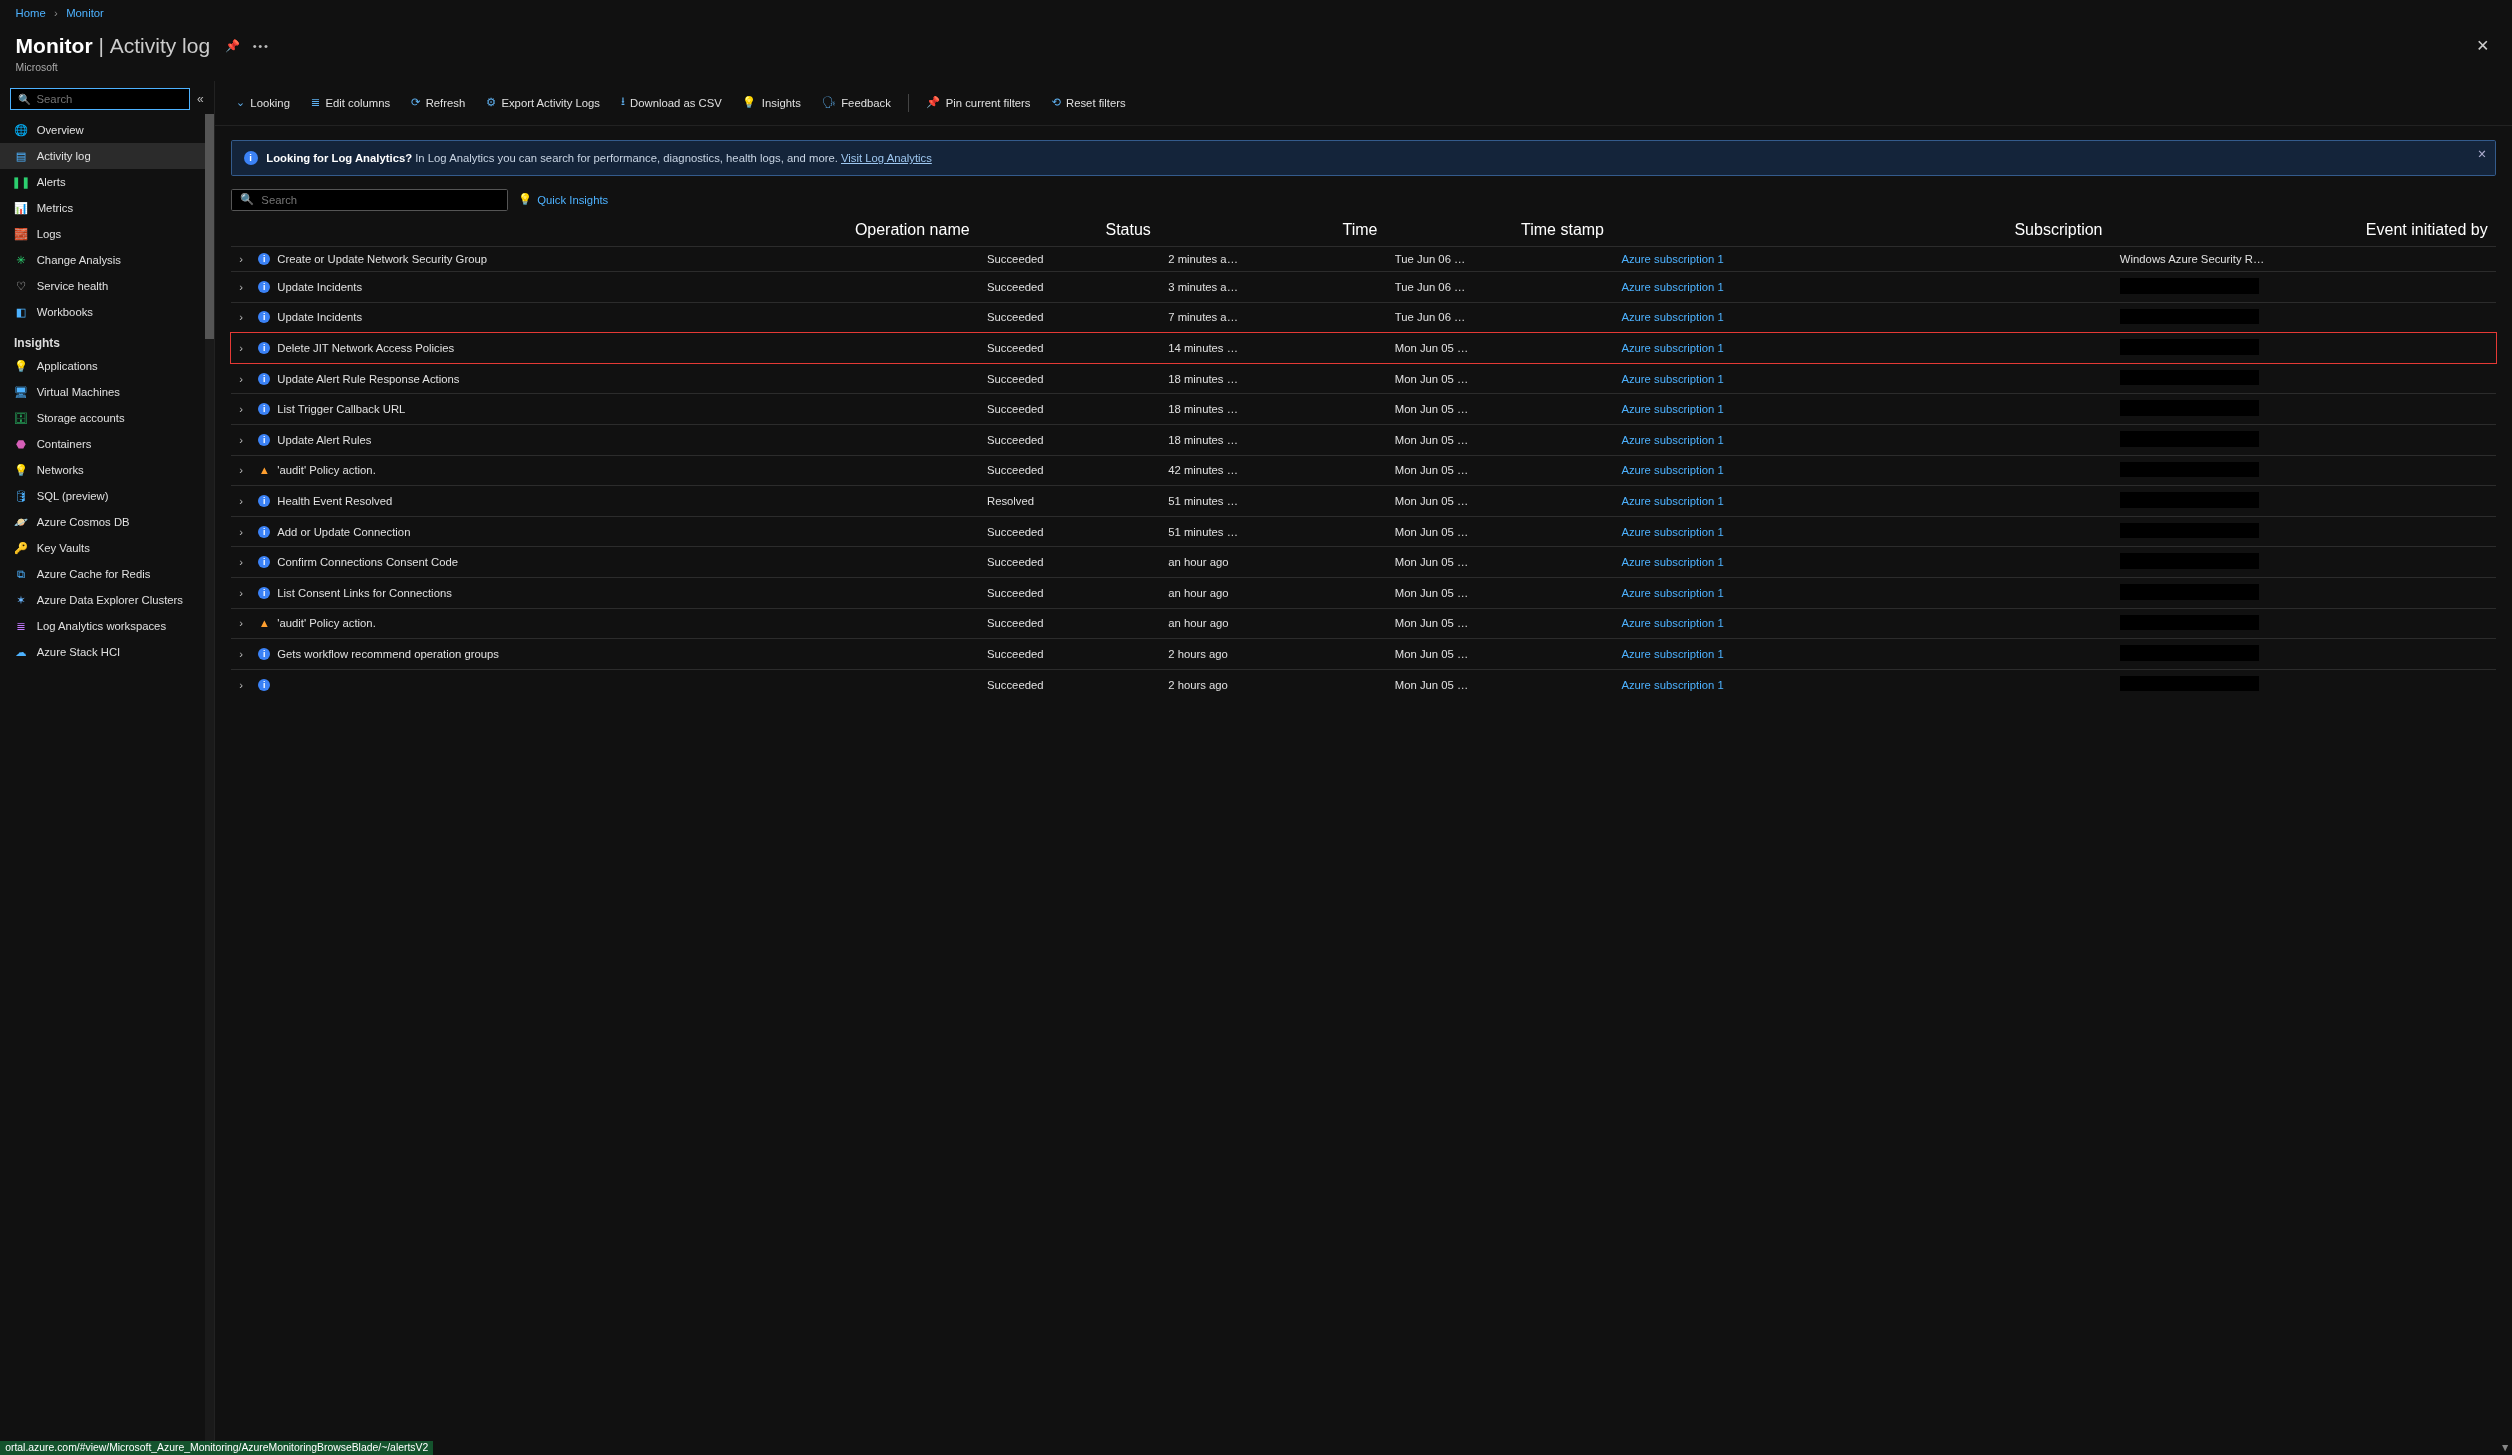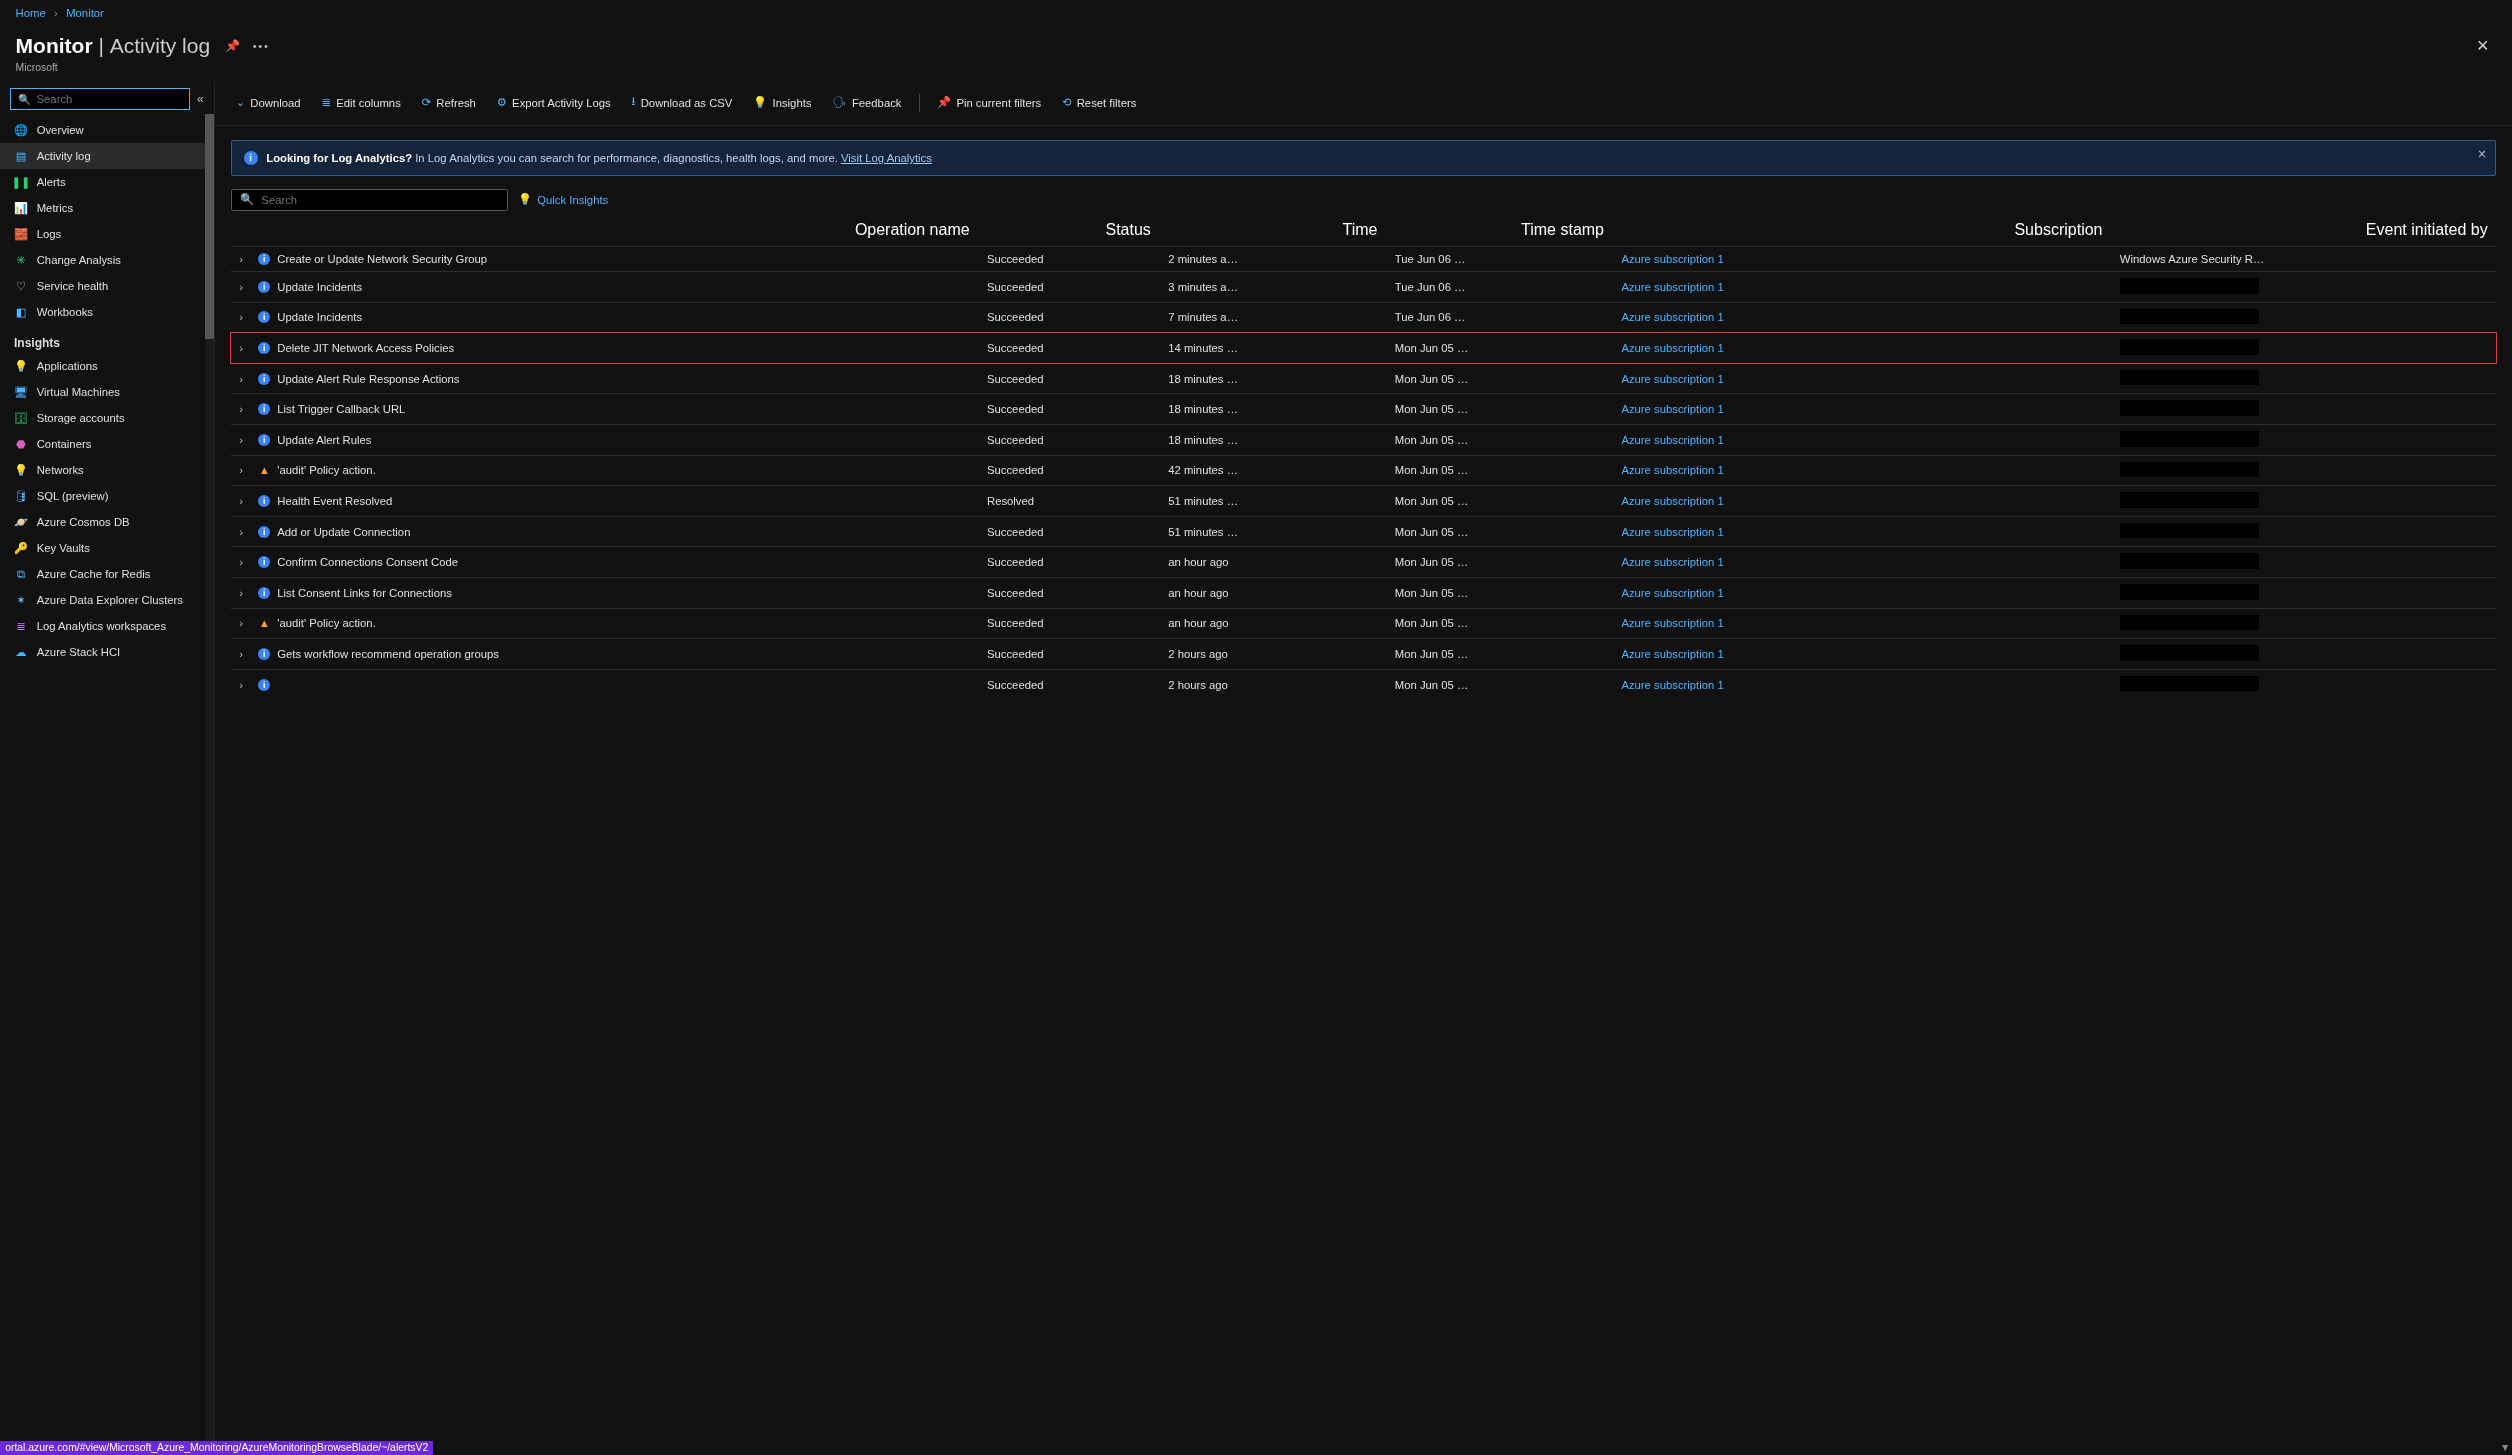--- a/index.html
+++ b/index.html
@@ -57,21 +57,21 @@
 .op-cell { display: flex; align-items: center; gap: 7px; }
 .chevron { color: #bbb; cursor: pointer; width: 12px; display: inline-block; }
 .row-icon { width: 12px; height: 12px; border-radius: 50%; display: inline-flex; align-items: center; justify-content: center; font-size: 8.7px; font-weight: bold; flex: none; }
 .row-icon.info { background: #3b82f6; color: #fff; }
 .row-icon.warn { background: transparent; color: #ff9f2f; font-size: 11.3px; }
 .sub-link { color: #4db2ff; cursor: pointer; }
 .redacted { background: #000; width: 139px; height: 15.6px; display: inline-block; }
 .hl-row td { position: relative; }
 .hl-row::after { content: ""; pointer-events: none; }
 tbody tr.hl-row { outline: 1.7px solid #e53935; outline-offset: -0.9px; }
-.statusbar { position: fixed; bottom: 0; left: 0; background: #6d28d9; color: #fff; font-size: 10.4px; padding: 1.7px 5.2px; max-width: 451px; overflow: hidden; white-space: nowrap; }
+.statusbar { position: fixed; bottom: 0; left: 0; background: #14532d; color: #fff; font-size: 10.4px; padding: 1.7px 5.2px; max-width: 451px; overflow: hidden; white-space: nowrap; }
 .vscroll-corner { position: fixed; right: 1.7px; bottom: 1.7px; color: #888; font-size: 10.4px; }
 .col-op { width: 33%; } .col-status { width: 8%; } .col-time { width: 10%; } .col-ts { width: 10%; } .col-sub { width: 22%; } .col-init { width: 17%; }
 </style>
 </head>
 <body>
 
 <div class="breadcrumbs">
   <a href="#">Home</a>
   <span class="sep">›</span>
   <a href="#">Monitor</a>
@@ -181,21 +181,21 @@
       </div>
     <div class="scroll-track">
         <div class="scroll-thumb"></div>
       </div>
   </div>
 
   <div class="main">
     <div class="toolbar">
       <div class="tbtn">
           <span class="ticon">⌄</span>
-          <span>Download</span>
+          <span>Looking</span>
         </div>
       <div class="tbtn">
           <span class="ticon">≣</span>
           <span>Edit columns</span>
         </div>
       <div class="tbtn">
           <span class="ticon">⟳</span>
           <span>Refresh</span>
         </div>
       <div class="tbtn">

